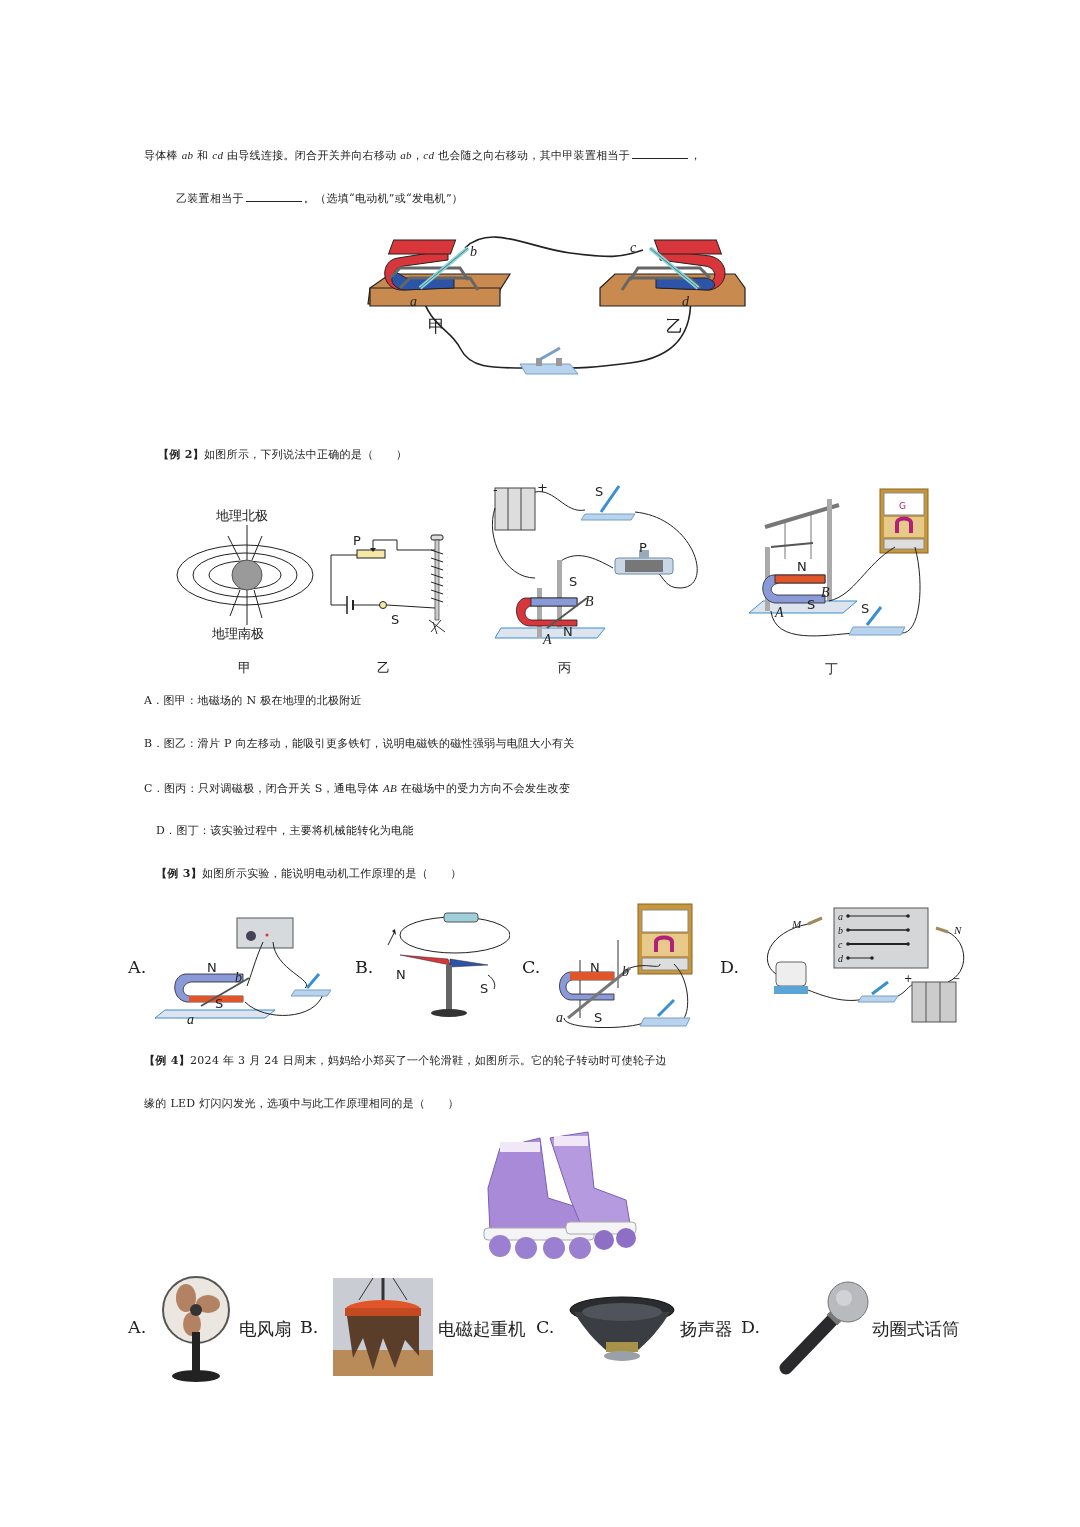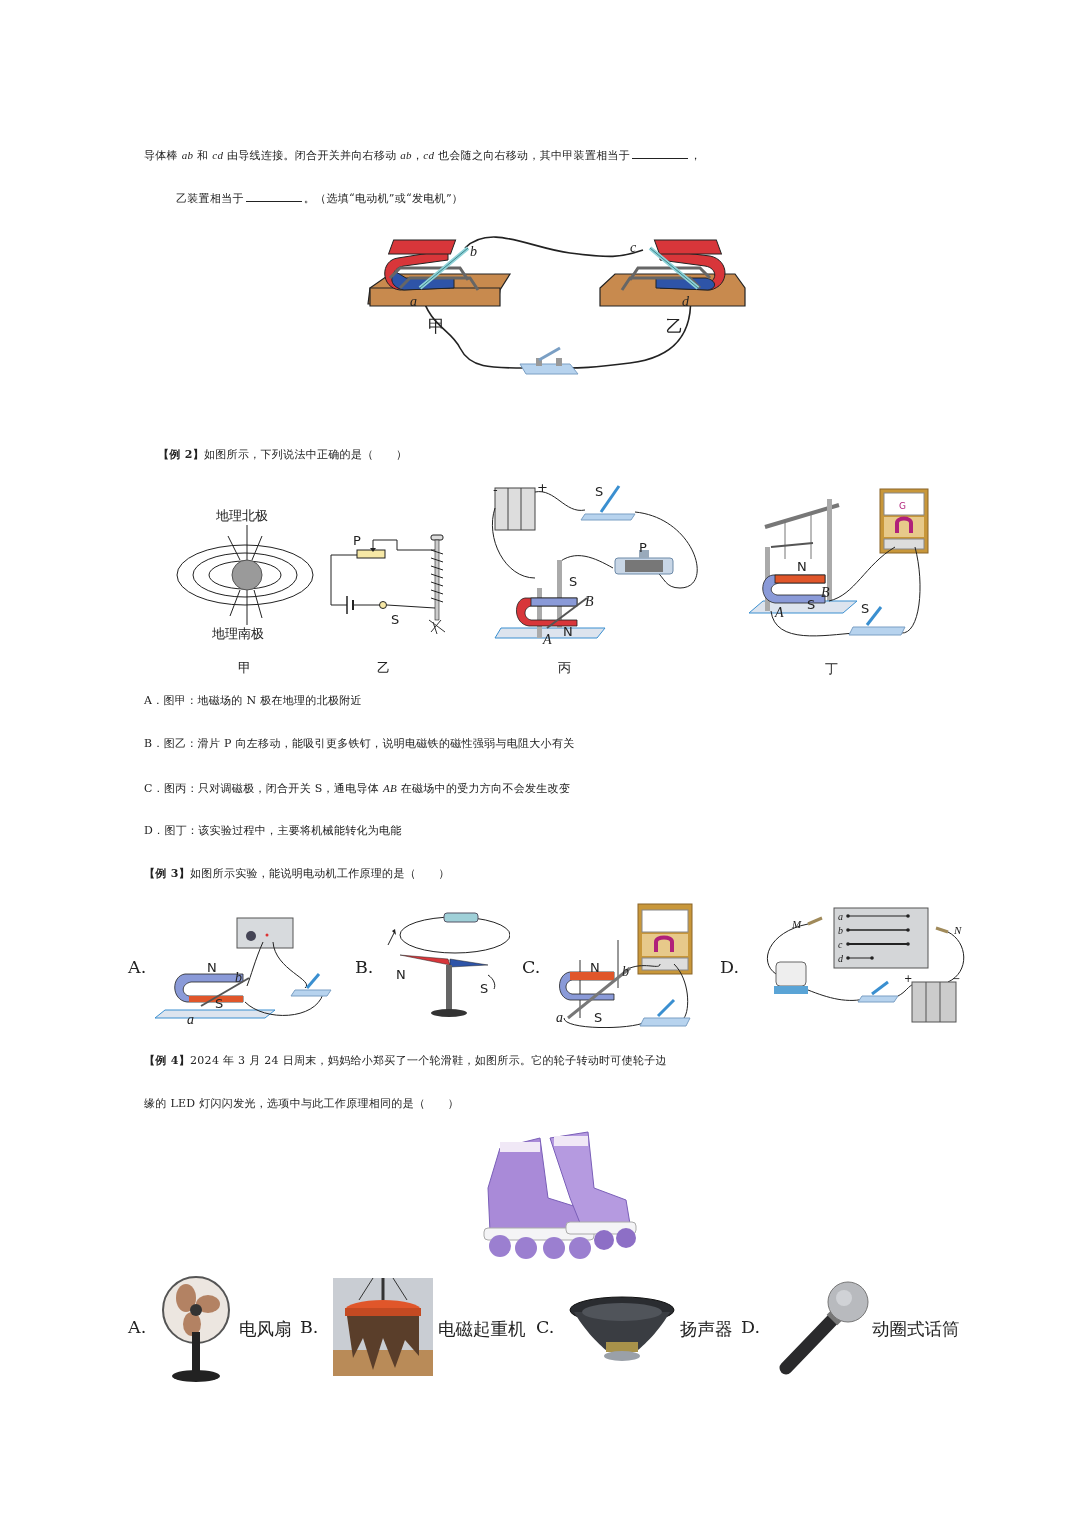--- a/index.html
+++ b/index.html
@@ -167,25 +167,25 @@
 
 <div class="line" style="top:689px;text-align:center;">
   <span>A．</span><span>图甲：地磁场的 N 极在地理的北极附近</span>
 </div>
 <div class="line" style="top:732px;">
   <span>B．</span><span>图乙：滑片 P 向左移动，能吸引更多铁钉，说明电磁铁的磁性强弱与电阻大小有关</span>
 </div>
 <div class="line" style="top:776px;">
   <span>C．</span><span>图丙：只对调磁极，闭合开关 S，通电导体 </span><span class="it">AB</span><span> 在磁场中的受力方向不会发生改变</span>
 </div>
-<div class="line" style="top:819px;">
+<div class="line" style="top:819px;margin-left:12px;">
   <span>D．</span><span>图丁：该实验过程中，主要将机械能转化为电能</span>
 </div>
 
-<div class="line" style="top:862px;">
+<div class="line" style="top:862px;margin-left:12px;">
   <span class="bold">【例 3】</span><span>如图所示实验，能说明电动机工作原理的是（　　）</span>
 </div>
 
 <span class="optlbl" style="left:128px; top:957px;">A.</span>
 <svg class="fig" style="left:155px; top:910px;" width="180" height="115" viewBox="0 0 180 115">
   <rect x="82" y="8" width="56" height="30" fill="#d7dadd" stroke="#555"></rect>
   <circle cx="96" cy="26" r="5" fill="#445"></circle>
   <circle cx="112" cy="25" r="1.5" fill="#d33"></circle>
   <polygon points="10,100 120,100 110,108 0,108" fill="#dde4ee" stroke="#3a8fd0"></polygon>
   <path d="M30 64 L88 64 L88 72 L36 72 C26 74,26 84,34 86 L88 86 L88 92 L32 92 C16 90,16 66,30 64Z" fill="#8a9ad8" stroke="#222" stroke-width="0.8"></path>

